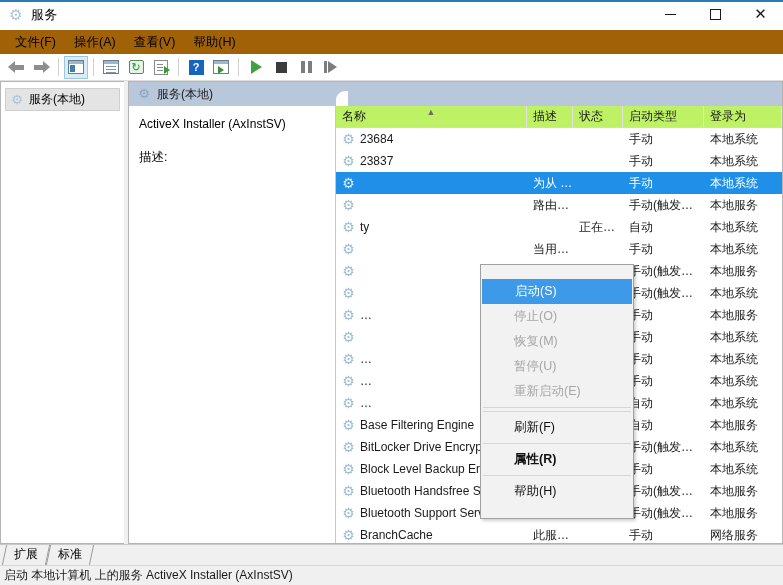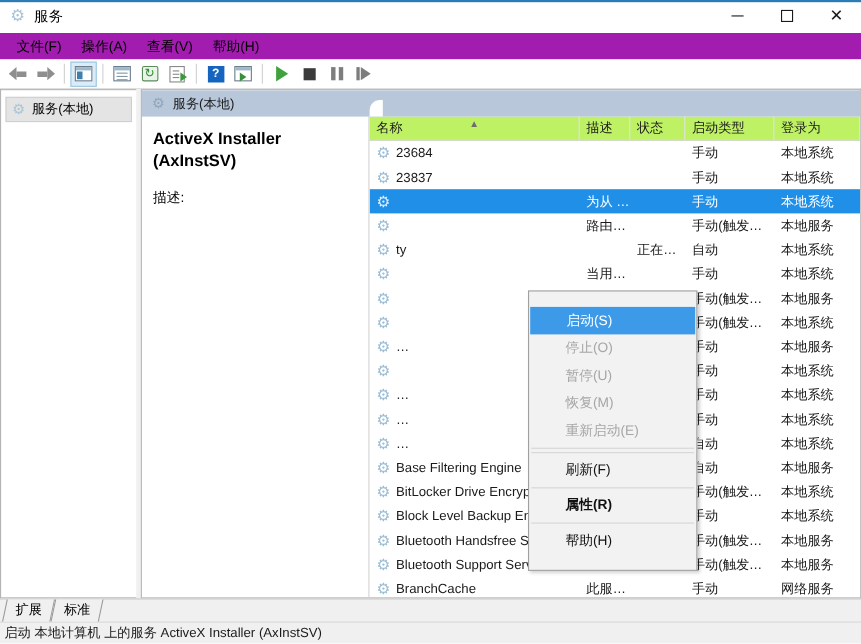--- a/index.html
+++ b/index.html
@@ -47,21 +47,21 @@
     display: flex; align-items: center; justify-content: center;
     color: #1a1a1a; font-size: 12px;
   }
   .wincontrol .minglyph { display:block; width: 11px; height: 1px; background:#1a1a1a; }
   .wincontrol .maxglyph { display:block; width: 11px; height: 11px; border:1px solid #1a1a1a; }
   .wincontrol .closeglyph { font-size: 15px; line-height: 1; font-family:"DejaVu Sans",sans-serif; }
 
   
   .menubar {
     height: 24px; flex: 0 0 24px;
-    background: #a21caf;
+    background: #a16207;
     display: flex; align-items: center;
     padding-left: 6px;
   }
   .menubar .mitem {
     padding: 3px 9px; font-size: 12.5px; color: #000;
   }
 
   
   .toolbar {
     height: 27px; flex: 0 0 27px;
@@ -190,21 +190,21 @@
   .panecontent { flex: 1 1 auto; display: flex; min-height: 0; }
 
   
   .detail {
     width: 207px; flex: 0 0 207px;
     background: #fff; padding: 8px 10px 0 10px;
     border-right: 1px solid #c8c8c8;
     overflow: hidden;
   }
   .detail-title {
-    font-weight: bold; font-size: 15px; color: #000; margin: 3px 0 16px 0; line-height: 1.3;
+    font-weight: normal; font-size: 12px; color: #000; margin: 3px 0 16px 0; line-height: 1.3;
   }
   .detail-action { font-size: 12.5px; margin-bottom: 26px; }
   .detail-action a { color: #1667b8; text-decoration: underline; }
   .detail-desc-label { font-size: 12.5px; margin-bottom: 1px; }
   .detail-desc { font-size: 12.5px; line-height: 1.45; color: #000; }
 
   
   .listwrap { flex: 1 1 auto; min-width: 0; display: flex; flex-direction: column; background:#fff; }
   .listhead {
     height: 22px; flex: 0 0 22px;
@@ -585,24 +585,24 @@
       </div>
 
       <div class="ctxmenu">
           <div class="ctxitem hl">
             <span>启动(S)</span>
           </div>
           <div class="ctxitem dis">
             <span>停止(O)</span>
           </div>
           <div class="ctxitem dis">
+            <span>恢复(M)</span>
+          </div>
+          <div class="ctxitem dis">
             <span>暂停(U)</span>
-          </div>
-          <div class="ctxitem dis">
-            <span>恢复(M)</span>
           </div>
           <div class="ctxitem dis">
             <span>重新启动(E)</span>
           </div>
           <div class="ctxsep"></div>
           <div class="ctxsep"></div>
           <div class="ctxitem">
             <span>刷新(F)</span>
           </div>
           <div class="ctxsep"></div>

